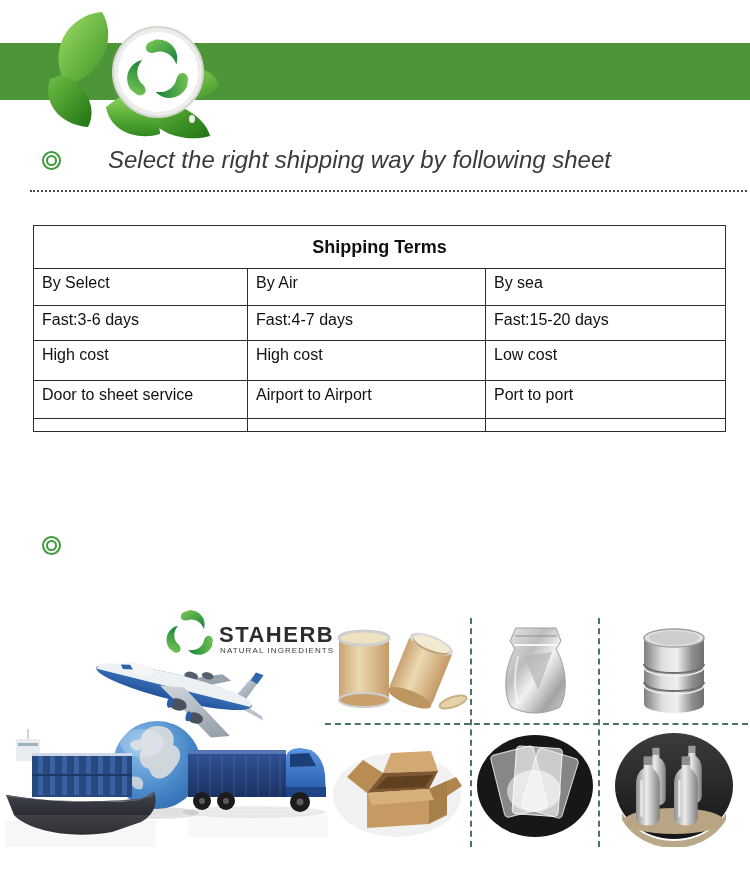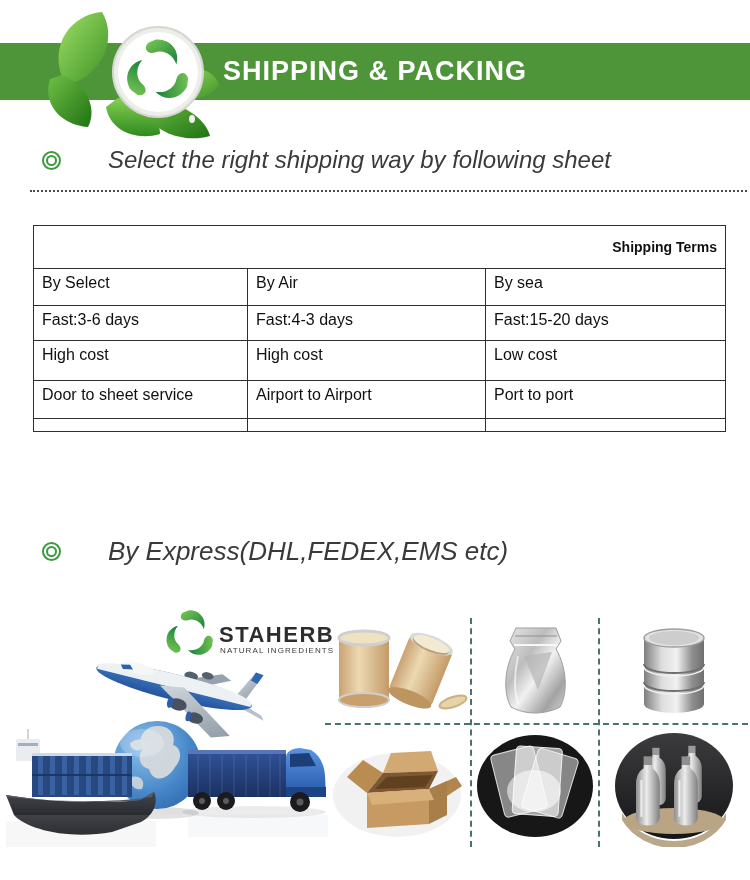--- a/index.html
+++ b/index.html
@@ -28,21 +28,21 @@
   }
   .heading-1 .heading-text{font-size:24px;}
   .heading-2 .heading-text{font-size:26px;}
   .dotted-sep{position:absolute;left:30px;top:190px;width:717px;height:0;border-top:2px dotted #4a4a4a;}
   
   table.ship-table{
     position:absolute;left:33px;top:225px;width:692px;border-collapse:collapse;table-layout:fixed;
     font-size:16px;color:#101010;
   }
   .ship-table th,.ship-table td{border:1.5px solid #2e2e2e;padding:5px 8px;vertical-align:top;text-align:left;overflow:hidden;white-space:nowrap;}
-  .ship-table th{font-size:14px;font-weight:bold;text-align:right;vertical-align:middle;height:32px;}
+  .ship-table th{font-size:18px;font-weight:bold;text-align:center;vertical-align:middle;height:32px;}
   
   .pack-grid{position:absolute;left:325px;top:616px;width:423px;height:232px;}
   .grid-vline{position:absolute;top:2px;height:229px;width:0;border-left:2px dashed #4a7463;}
   .grid-hline{position:absolute;left:0;top:107px;width:423px;height:0;border-top:2px dashed #4a7463;}
   .grid-cell{position:absolute;}
   .composite{position:absolute;left:2px;top:605px;width:345px;height:268px;}
   svg{display:block;}
 </style>
 </head>
 <body>
@@ -122,21 +122,20 @@
         <stop offset="1" stop-color="#7f7f7f"></stop>
       </linearGradient>
       <linearGradient id="bgDark" x1="0" y1="0" x2="0" y2="1">
         <stop offset="0" stop-color="#3c3c3e"></stop>
           <stop offset="1" stop-color="#151517"></stop>
       </linearGradient>
     </defs>
   </svg>
 
   <div class="banner"></div>
-  <div class="banner-title">SHIPPING &amp; PACKING</div>
 
   <svg class="leaf-logo" viewBox="0 0 178 132">
     <path d="M20,70 C8,38 28,8 60,5 C74,28 64,62 34,75 Z" fill="url(#lg1)"></path>
     <path d="M8,72 C0,96 18,118 46,120 C56,100 44,78 20,68 Z" fill="url(#lg2)"></path>
     <path d="M64,100 C68,124 94,134 118,127 C118,108 100,93 76,91 Z" fill="url(#lg3)"></path>
     <path d="M126,68 C154,55 172,63 177,78 C166,94 138,97 122,84 Z" fill="url(#lg1)"></path>
     <path d="M110,92 C140,95 164,112 168,129 C144,136 114,127 102,105 Z" fill="url(#lg2)"></path>
     <ellipse cx="150" cy="112" rx="3" ry="4" fill="#ffffff" opacity="0.9"></ellipse>
     <circle cx="116" cy="65" r="45" fill="#eceeea" stroke="#d5d7d2" stroke-width="2"></circle>
     <circle cx="116" cy="65" r="40" fill="#ffffff"></circle>
@@ -161,21 +160,21 @@
       <tr style="height:43px">
         <th colspan="3">Shipping Terms</th>
       </tr>
       <tr style="height:37px">
         <td>By Select</td>
         <td>By Air</td>
         <td>By sea</td>
       </tr>
       <tr style="height:35px">
         <td>Fast:3-6 days</td>
-        <td>Fast:4-3 days</td>
+        <td>Fast:4-7 days</td>
         <td>Fast:15-20 days</td>
       </tr>
       <tr style="height:40px">
         <td>High cost</td>
         <td>High cost</td>
         <td>Low cost</td>
       </tr>
       <tr style="height:38px">
         <td>Door to sheet service</td>
         <td>Airport to Airport</td>
@@ -186,21 +185,20 @@
         <td></td>
         <td></td>
       </tr>
     </tbody>
   </table>
 
   <div class="section-heading heading-2">
     <div class="bullet">
         <div class="inner"></div>
       </div>
-    <div class="heading-text">By Express(DHL,FEDEX,EMS etc)</div>
   </div>
 
   <svg class="composite" viewBox="0 0 345 268">
 
     <g>
       <use href="#triskSym" transform="translate(188,30) scale(0.82)"></use>
       <text x="217" y="37" font-family="Liberation Sans, sans-serif" font-size="22" font-weight="bold" letter-spacing="1.5" fill="#2d2d2d">STAHERB</text>
       <text x="218" y="48" font-family="Liberation Sans, sans-serif" font-size="8" letter-spacing="1.1" fill="#3a3a3a">NATURAL INGREDIENTS</text>
     </g>
 

